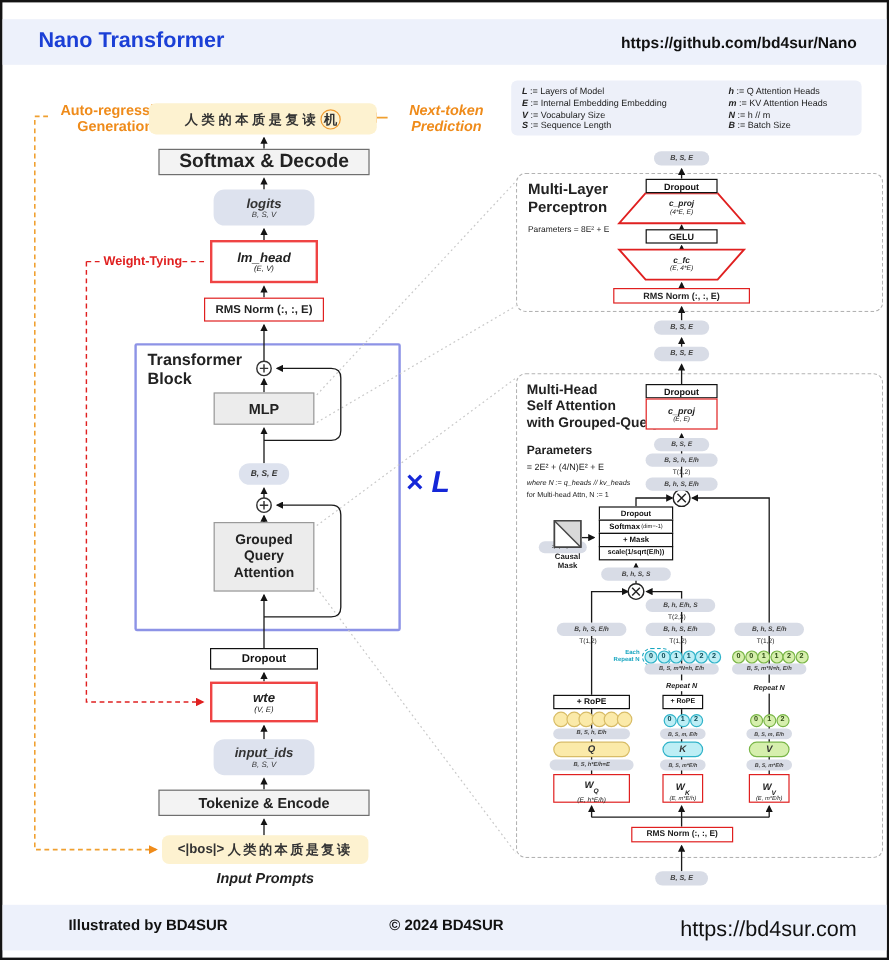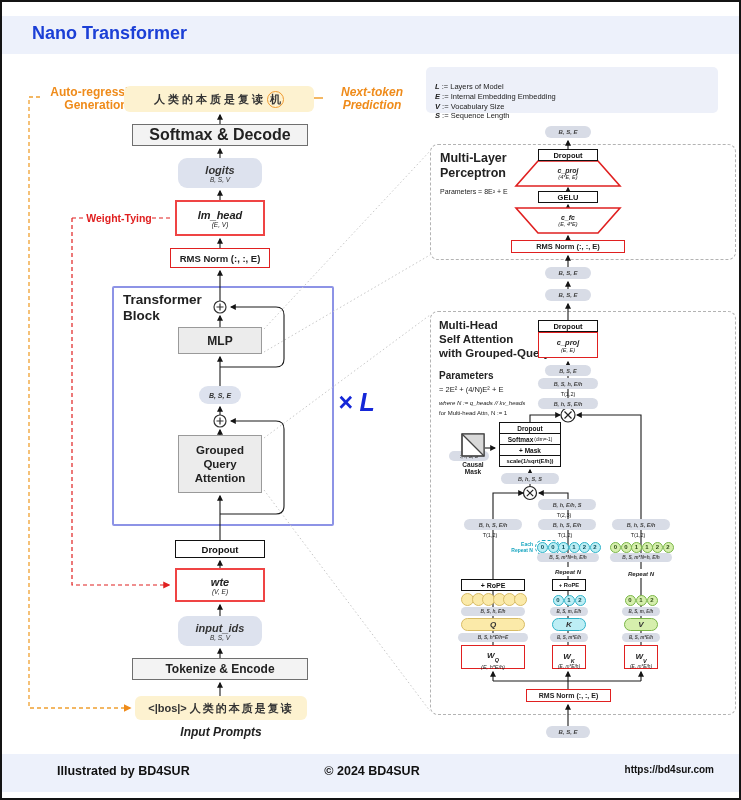--- a/index.html
+++ b/index.html
@@ -137,20 +137,21 @@
       <rect x="460" y="432" width="22" height="22" fill="none" stroke="#444" stroke-width="1.2"></rect>
     </g>
 
     <g stroke="#e02020" stroke-width="1.6" fill="#fff">
       <polygon points="536,159 596,159 618,184 514,184"></polygon>
       <polygon points="514,206 618,206 596,231 536,231"></polygon>
     </g>
   </svg>
 
   <div class="abs nw" style="left:30px;top:21px;font-size:18px;font-weight:bold;color:#1b3fd6">Nano Transformer</div>
+  <div class="abs nw" style="left:430px;top:26px;width:282px;text-align:right;font-size:13px;font-weight:bold;color:#111">https://github.com/bd4sur/Nano</div>
 
   <div class="abs olabel ctr col" style="left:36px;top:83px;width:116px;height:28px;font-size:12px;line-height:13px">
     <div>Auto-regressive</div>
     <div>Generation</div>
   </div>
   <div class="abs ybox ctr nw" style="left:122px;top:84px;width:190px;height:26px;font-size:11px;font-weight:bold">
     <span style="letter-spacing:3px">人类的本质是复读</span>
     <span style="border:1.5px solid #f09a30;border-radius:50%;padding:0 2px;margin-left:1px">机</span>
   </div>
   <div class="abs olabel ctr col" style="left:324px;top:83px;width:92px;height:28px;font-size:12px;line-height:13px;font-style:italic">
@@ -191,26 +192,32 @@
     <div class="pname" style="font-size:11px">input_ids</div>
     <div style="font-size:6.5px;font-style:italic">B, S, V</div>
   </div>
   <div class="abs gbox ctr" style="left:130px;top:656px;width:176px;height:22px;font-size:12px">Tokenize &amp; Encode</div>
   <div class="abs ybox ctr nw" style="left:133px;top:694px;width:172px;height:24px;font-size:11px">
     <span style="font-weight:bold">&lt;|bos|&gt;</span>
     <span style="letter-spacing:2px;font-weight:bold;margin-left:3px">人类的本质是复读</span>
   </div>
   <div class="abs ctr" style="left:133px;top:722px;width:172px;height:16px;font-size:12px;font-weight:bold;font-style:italic;color:#222">Input Prompts</div>
 
-  <div class="abs" style="left:424px;top:65px;width:292px;height:46px;background:#edf0f9;border-radius:5px;padding:15px 9px;display:flex">
+  <div class="abs" style="left:424px;top:65px;width:292px;height:46px;background:#edf0f9;border-radius:5px;padding:4px 9px;display:flex">
     <div style="width:172px;font-size:7.5px;line-height:9.8px;color:#222">
       <div><i style="font-weight:bold">L</i> <span>:= Layers of Model</span></div>
       <div><i style="font-weight:bold">E</i> <span>:= Internal Embedding Embedding</span></div>
       <div><i style="font-weight:bold">V</i> <span>:= Vocabulary Size</span></div>
       <div><i style="font-weight:bold">S</i> <span>:= Sequence Length</span></div>
+    </div>
+    <div style="font-size:7.5px;line-height:9.8px;color:#222">
+      <div><i style="font-weight:bold">h</i> <span>:= Q Attention Heads</span></div>
+      <div><i style="font-weight:bold">m</i> <span>:= KV Attention Heads</span></div>
+      <div><i style="font-weight:bold">N</i> <span>:= h // m</span></div>
+      <div><i style="font-weight:bold">B</i> <span>:= Batch Size</span></div>
     </div>
   </div>
 
   <div class="abs pill ctr" style="left:543px;top:124px;width:46px;height:12px;font-size:6px">B, S, E</div>
   <div class="abs" style="left:438px;top:149px;width:120px;font-size:12.5px;font-weight:bold;line-height:15px;color:#222">
     <div>Multi-Layer</div>
     <div>Perceptron</div>
     <div style="font-size:7px;font-weight:normal;margin-top:3px">Parameters = 8E² + E</div>
   </div>
   <div class="abs bbox ctr" style="left:536px;top:147px;width:60px;height:12px;font-size:7.5px">Dropout</div>
@@ -334,15 +341,15 @@
   <div class="abs rboxsm ctr col" style="left:622px;top:643px;width:34px;height:24px">
     <div class="nw"><span class="pname" style="font-size:8px">W</span><sub style="font-size:5.5px;font-style:italic;font-weight:bold">V</sub></div>
     <div style="font-size:4.8px;font-style:italic">(E, m*E/h)</div>
   </div>
 
   <div class="abs rboxsm ctr" style="left:524px;top:687px;width:85px;height:13px;font-size:7px;font-weight:bold">RMS Norm (:, :, E)</div>
   <div class="abs pill ctr" style="left:544px;top:724px;width:44px;height:12px;font-size:6px">B, S, E</div>
 
   <div class="abs nw" style="left:55px;top:762px;font-size:12.5px;font-weight:bold;color:#111">Illustrated by BD4SUR</div>
   <div class="abs ctr" style="left:280px;top:762px;width:180px;font-size:12.5px;font-weight:bold;color:#111">© 2024 BD4SUR</div>
-  <div class="abs nw" style="left:520px;top:762px;width:192px;text-align:right;font-size:10px;font-weight:bold;color:#111">https://bd4sur.com</div>
+  <div class="abs nw" style="left:520px;top:762px;width:192px;text-align:right;font-size:18px;font-weight:normal;color:#111">https://bd4sur.com</div>
 
 </div>
 
 </body></html>

